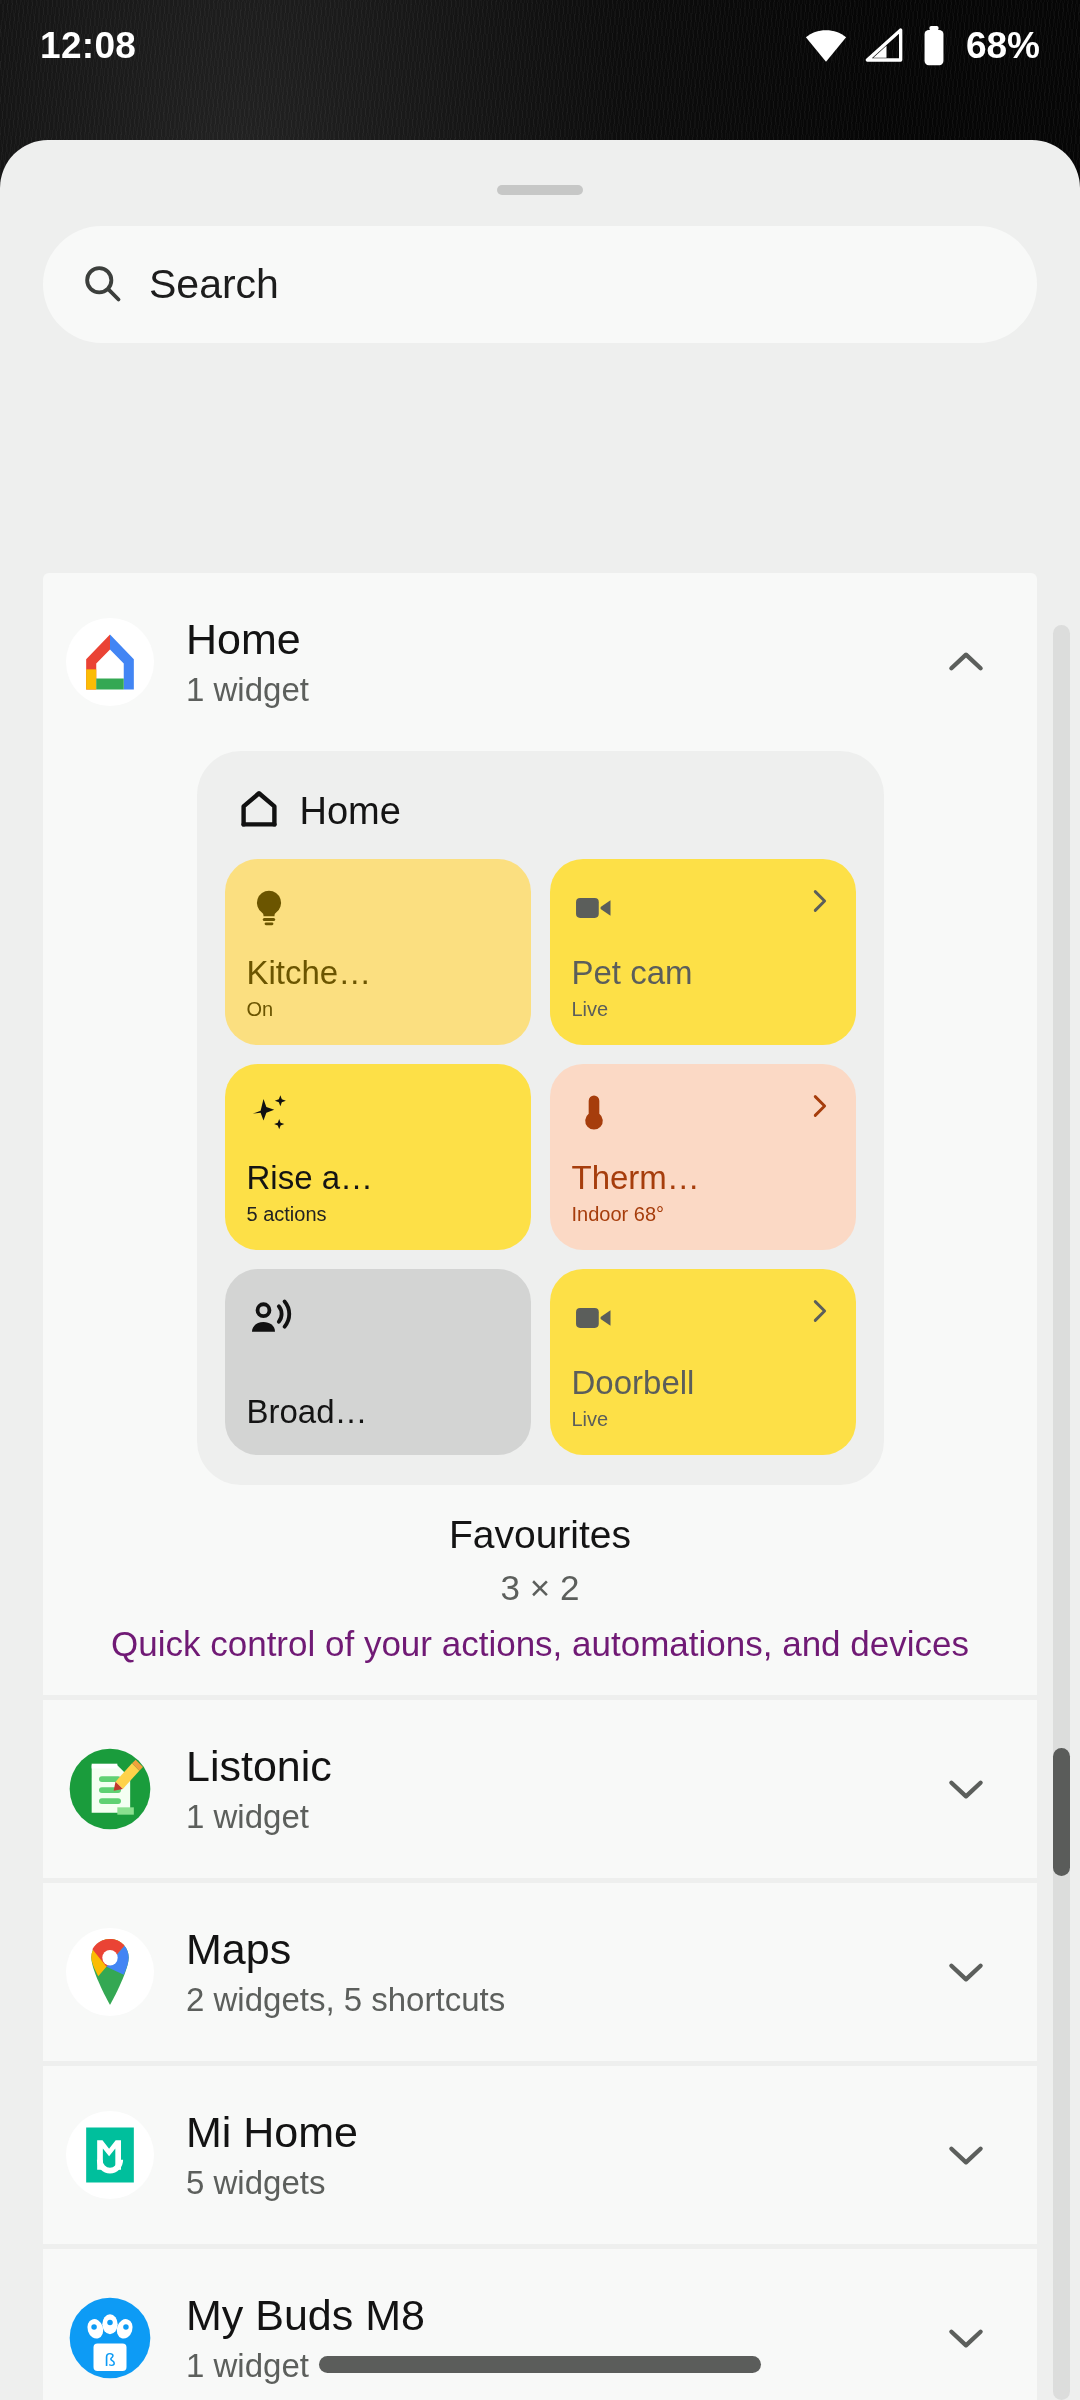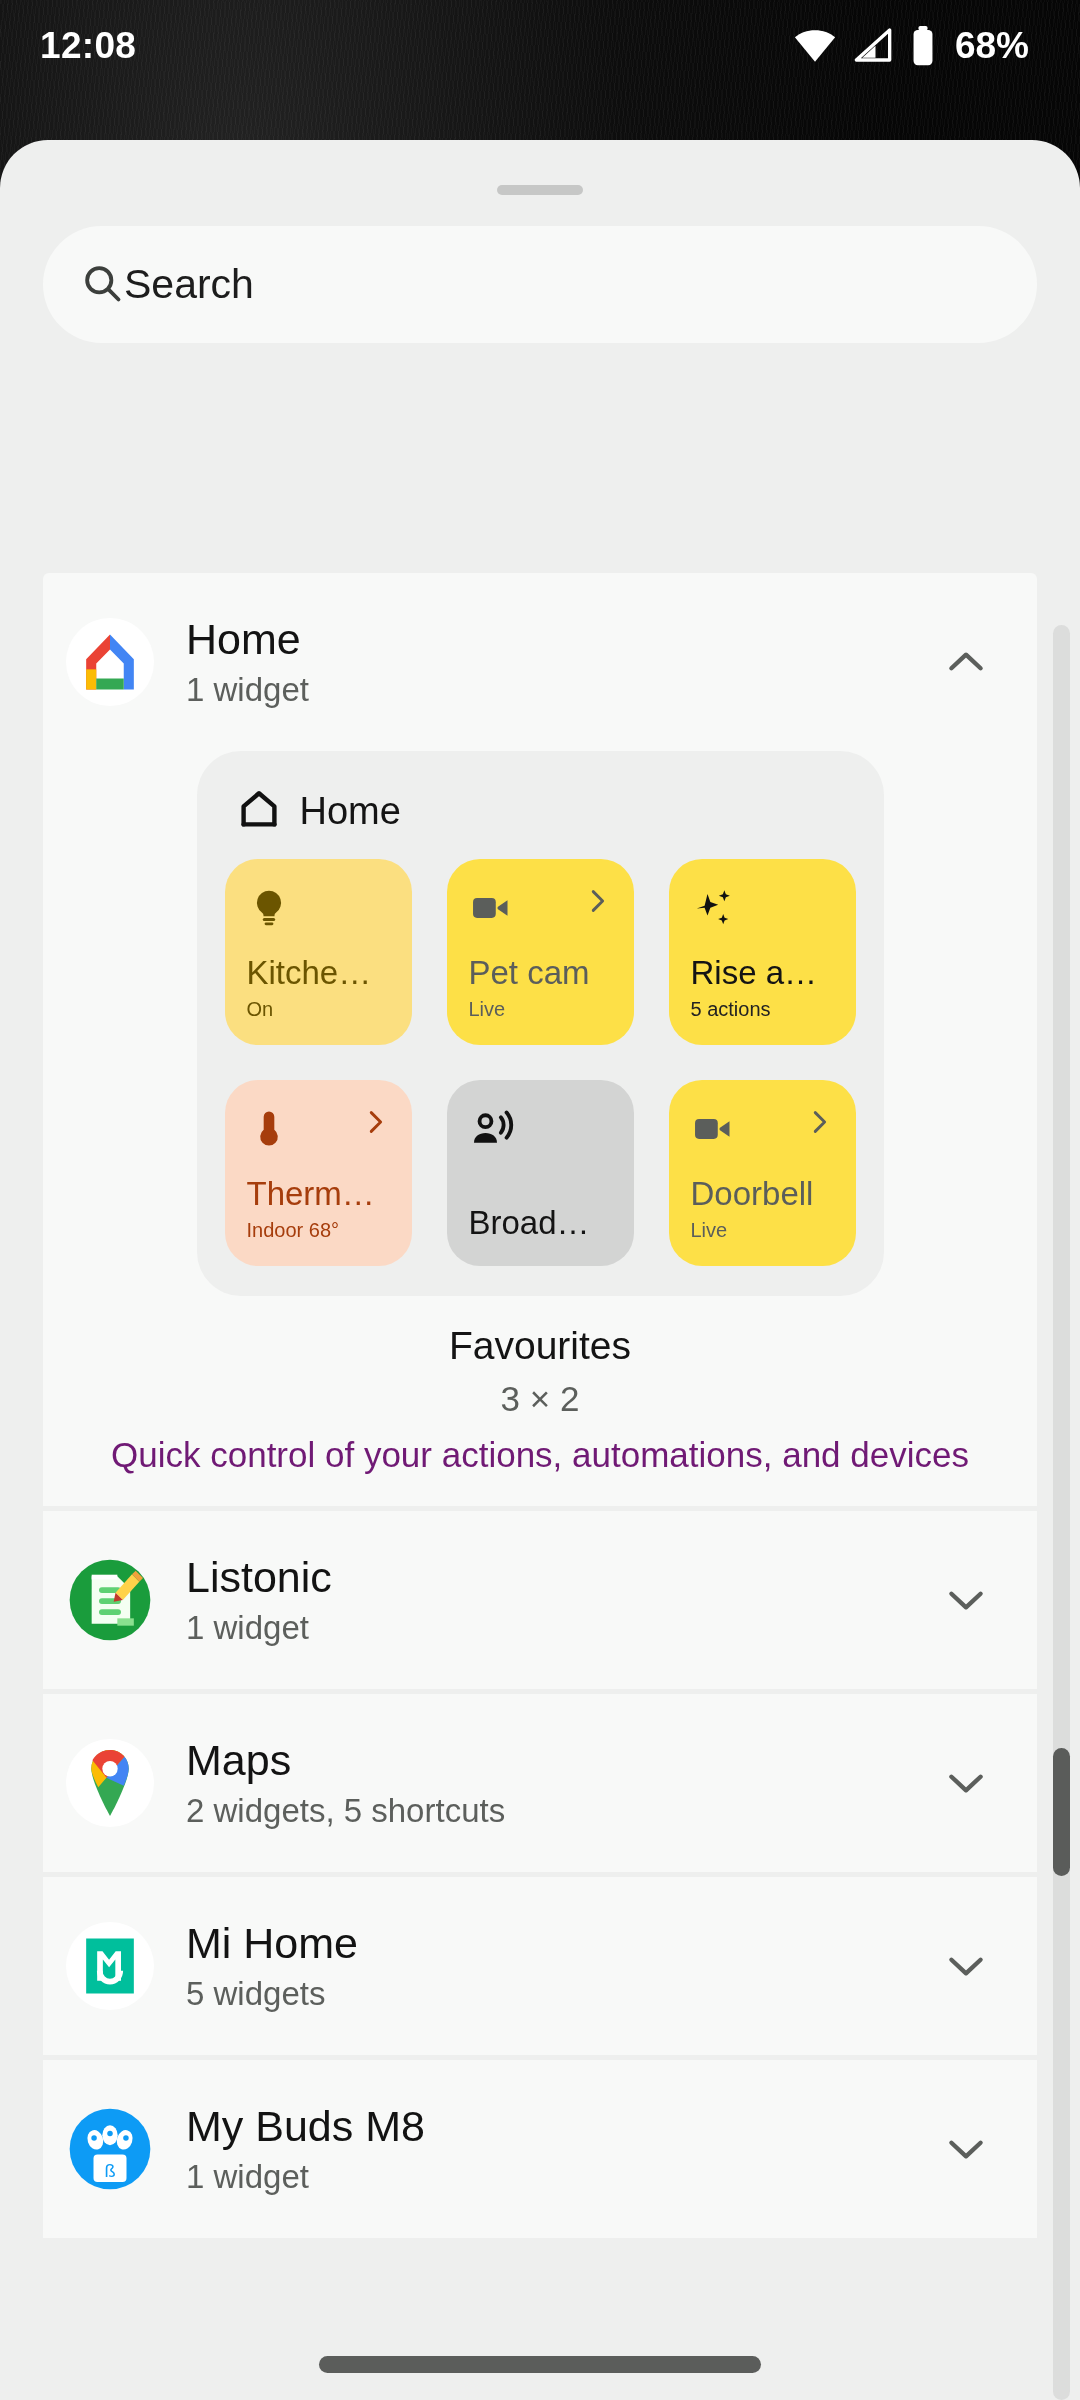--- a/index.html
+++ b/index.html
@@ -15,21 +15,21 @@
     position:absolute; inset:0;
     background:
       repeating-linear-gradient(97deg, rgba(255,255,255,.030) 0 1px, rgba(0,0,0,0) 1px 4px),
       repeating-linear-gradient(82deg, rgba(255,255,255,.022) 0 1px, rgba(0,0,0,0) 1px 5px),
       radial-gradient(ellipse 60% 45% at 22% 8%, #232323 0%, #0d0d0d 60%, #060606 100%),
       #0b0b0b;
   }
 
   
   .statusbar{
-    position:absolute; top:0; left:0; right:11px; height:92px;
+    position:absolute; top:0; left:0; right:0; height:92px;
     display:flex; align-items:center; justify-content:space-between;
     padding:0 40px; color:#fff; z-index:5;
   }
   .clock{ font-size:37px; font-weight:600; letter-spacing:.3px; }
   .sysicons{ display:flex; gap:17px; }
   .sysicons svg{ display:block; }
   .battpct{ font-size:37px; font-weight:600; margin-left:2px; }
 
   
   .sheet{
@@ -40,21 +40,21 @@
   }
   .drag-handle{
     width:86px; height:10px; border-radius:6px; background:#c6c7c6;
     margin:45px auto 0;
   }
 
   
   .search-bar{
     margin:31px 43px 0; height:117px;
     background:#f8f9f8; border-radius:60px;
-    display:flex; align-items:center; padding:0 37px; 
+    display:flex; align-items:center; padding:0 37px; gap:25px;
   }
   .search-placeholder{ font-size:41px; color:#1d1d1d; }
 
   
   .list{
     position:absolute; left:43px; right:43px; top:433px; bottom:0;
   }
   .app-card{
     background:#f8f9f8; margin-bottom:5px;
   }
@@ -79,22 +79,22 @@
     width:687px; margin:0 auto;
     background:#eeefee; border-radius:44px;
     padding:32px 28px 30px;
   }
   .widget-head{
     display:flex; align-items:center; gap:19px; padding:4px 0 24px 12px;
   }
   .widget-head-label{ font-size:38px; color:#141414; }
 
   .tile-grid{
-    display:grid; grid-template-columns:repeat(3,1fr);
-    gap:35px;
+    display:grid; grid-template-columns:repeat(2,1fr);
+    gap:19px;
   }
   .tile{
     border-radius:33px; padding:27px 22px 24px;
     min-height:186px; display:flex; flex-direction:column;
     justify-content:space-between;
   }
   .tile-top{ display:flex; align-items:flex-start; justify-content:space-between; }
   .tile-name{ font-size:33px; line-height:1.15; white-space:nowrap; overflow:hidden; }
   .tile-state{ font-size:20px; margin-top:6px; line-height:1.15; }
   .tile-body{ margin-top:auto; }

